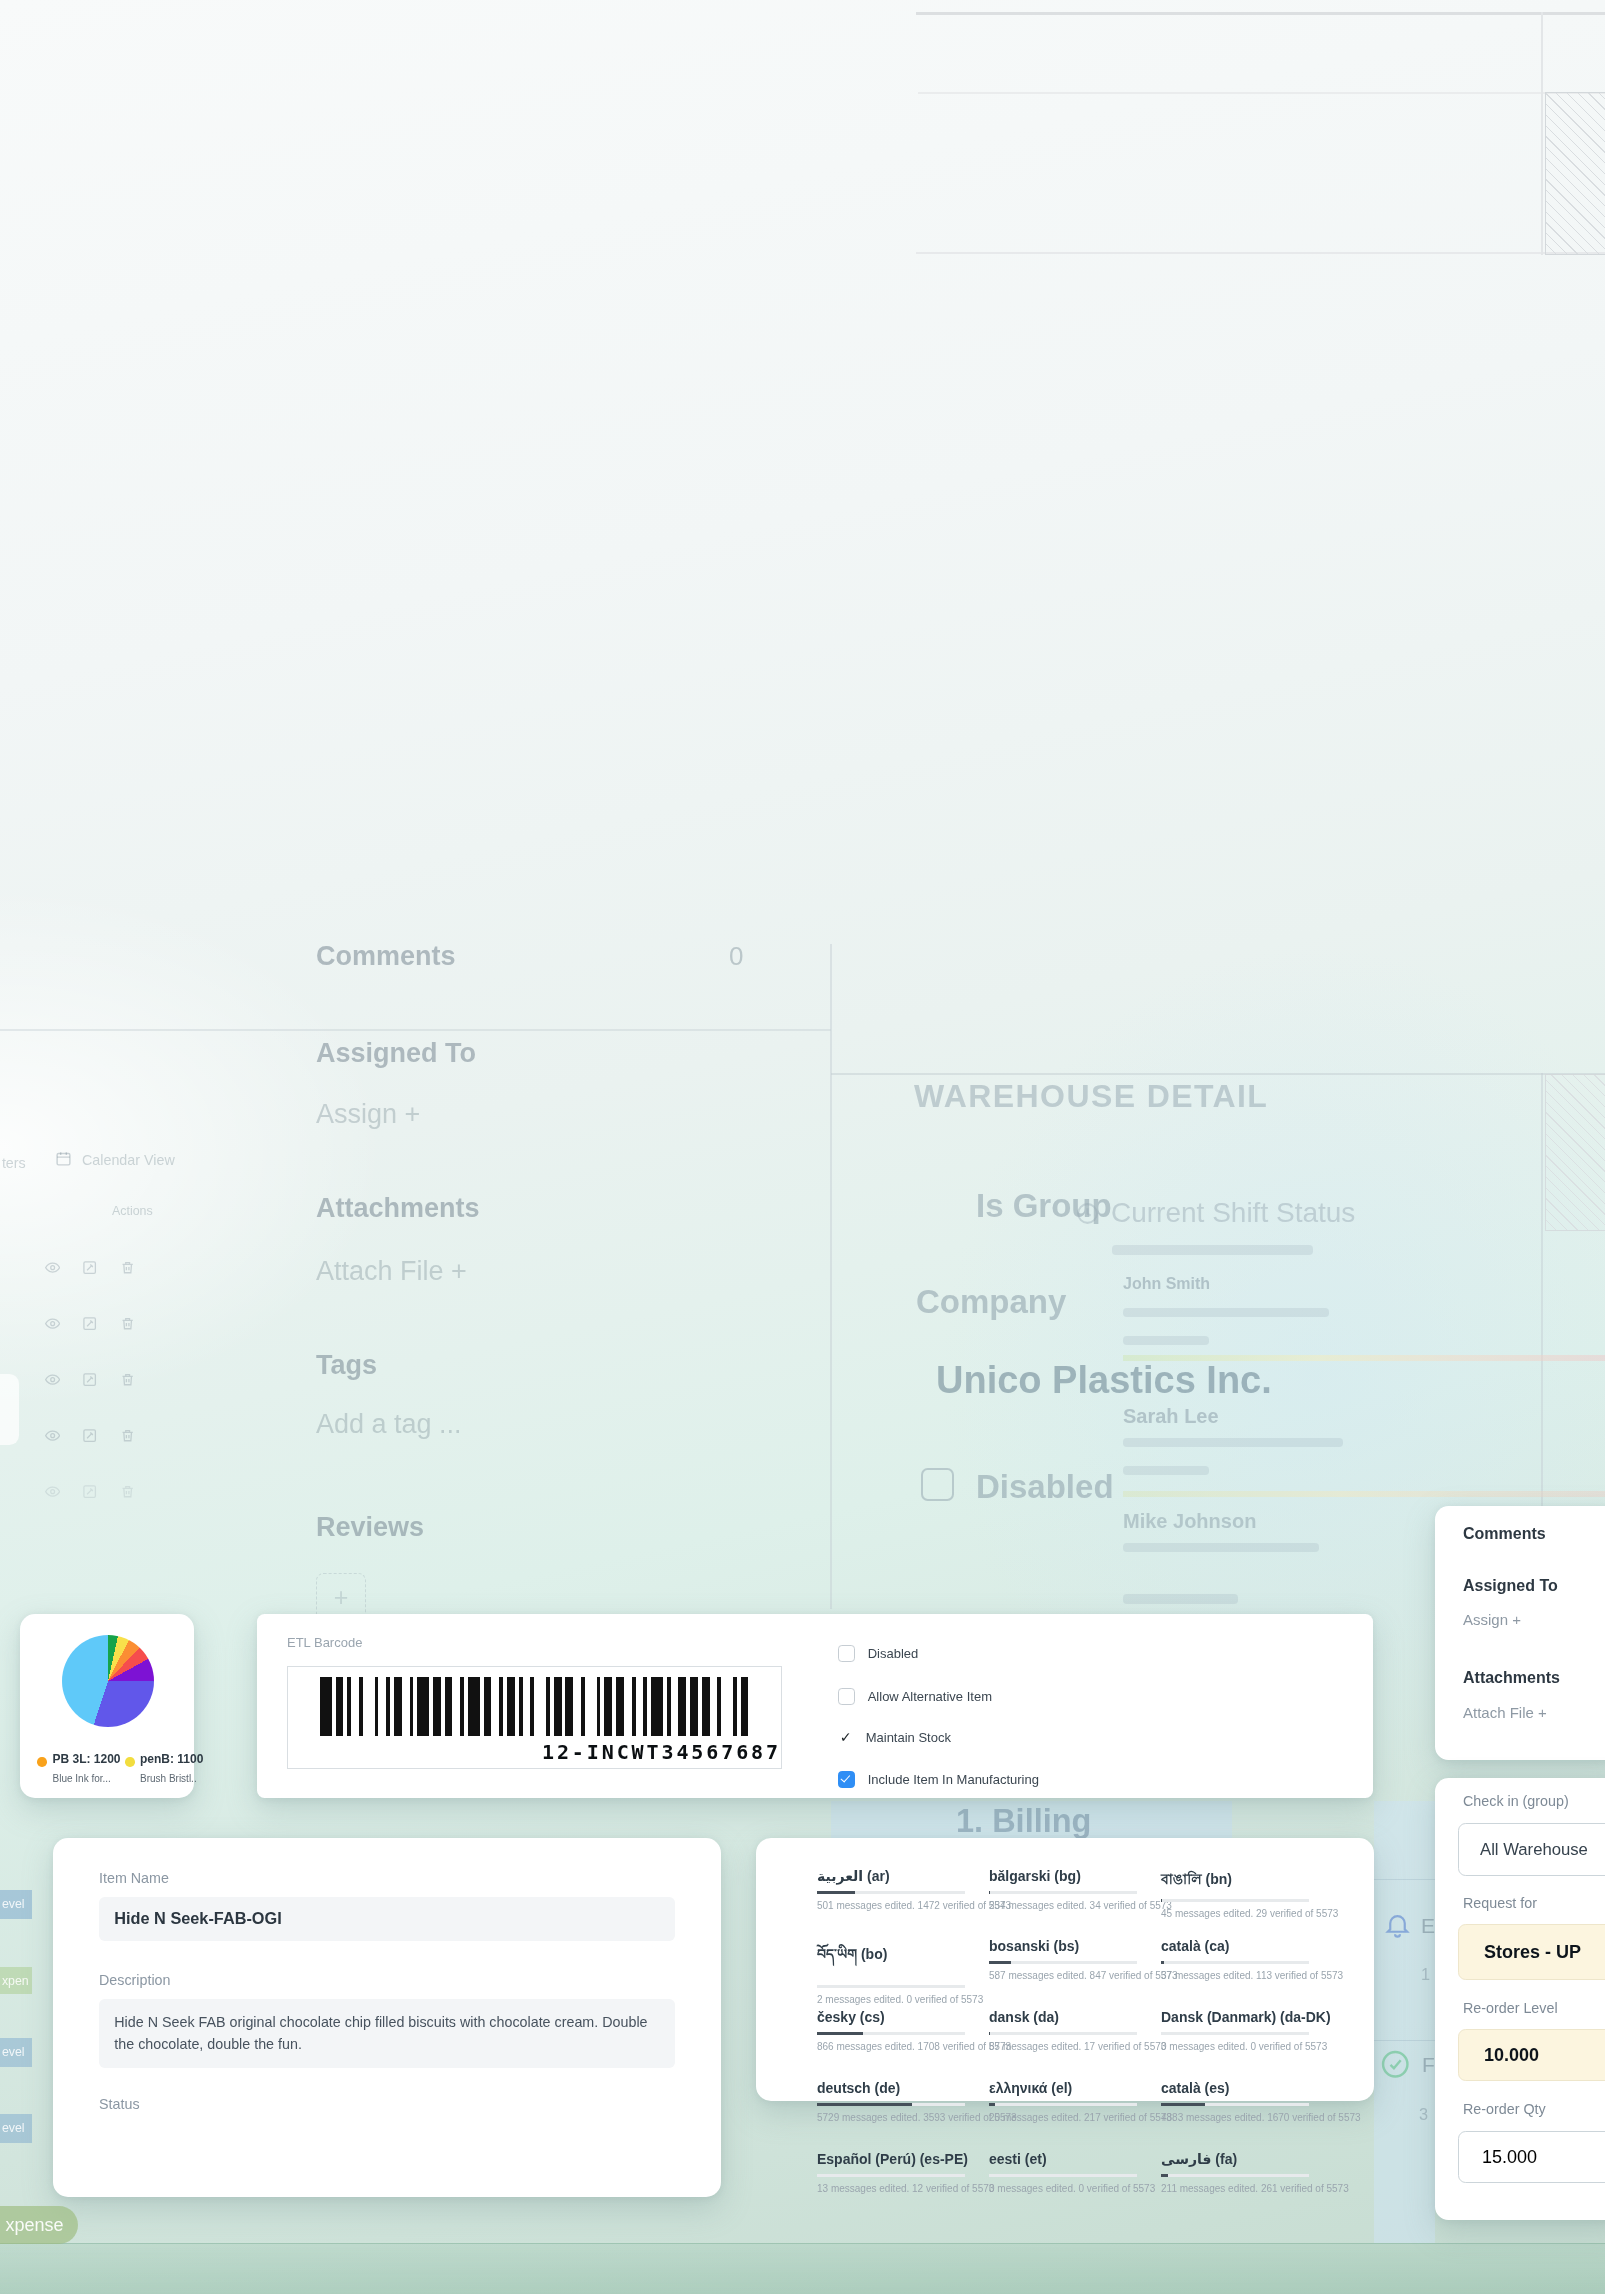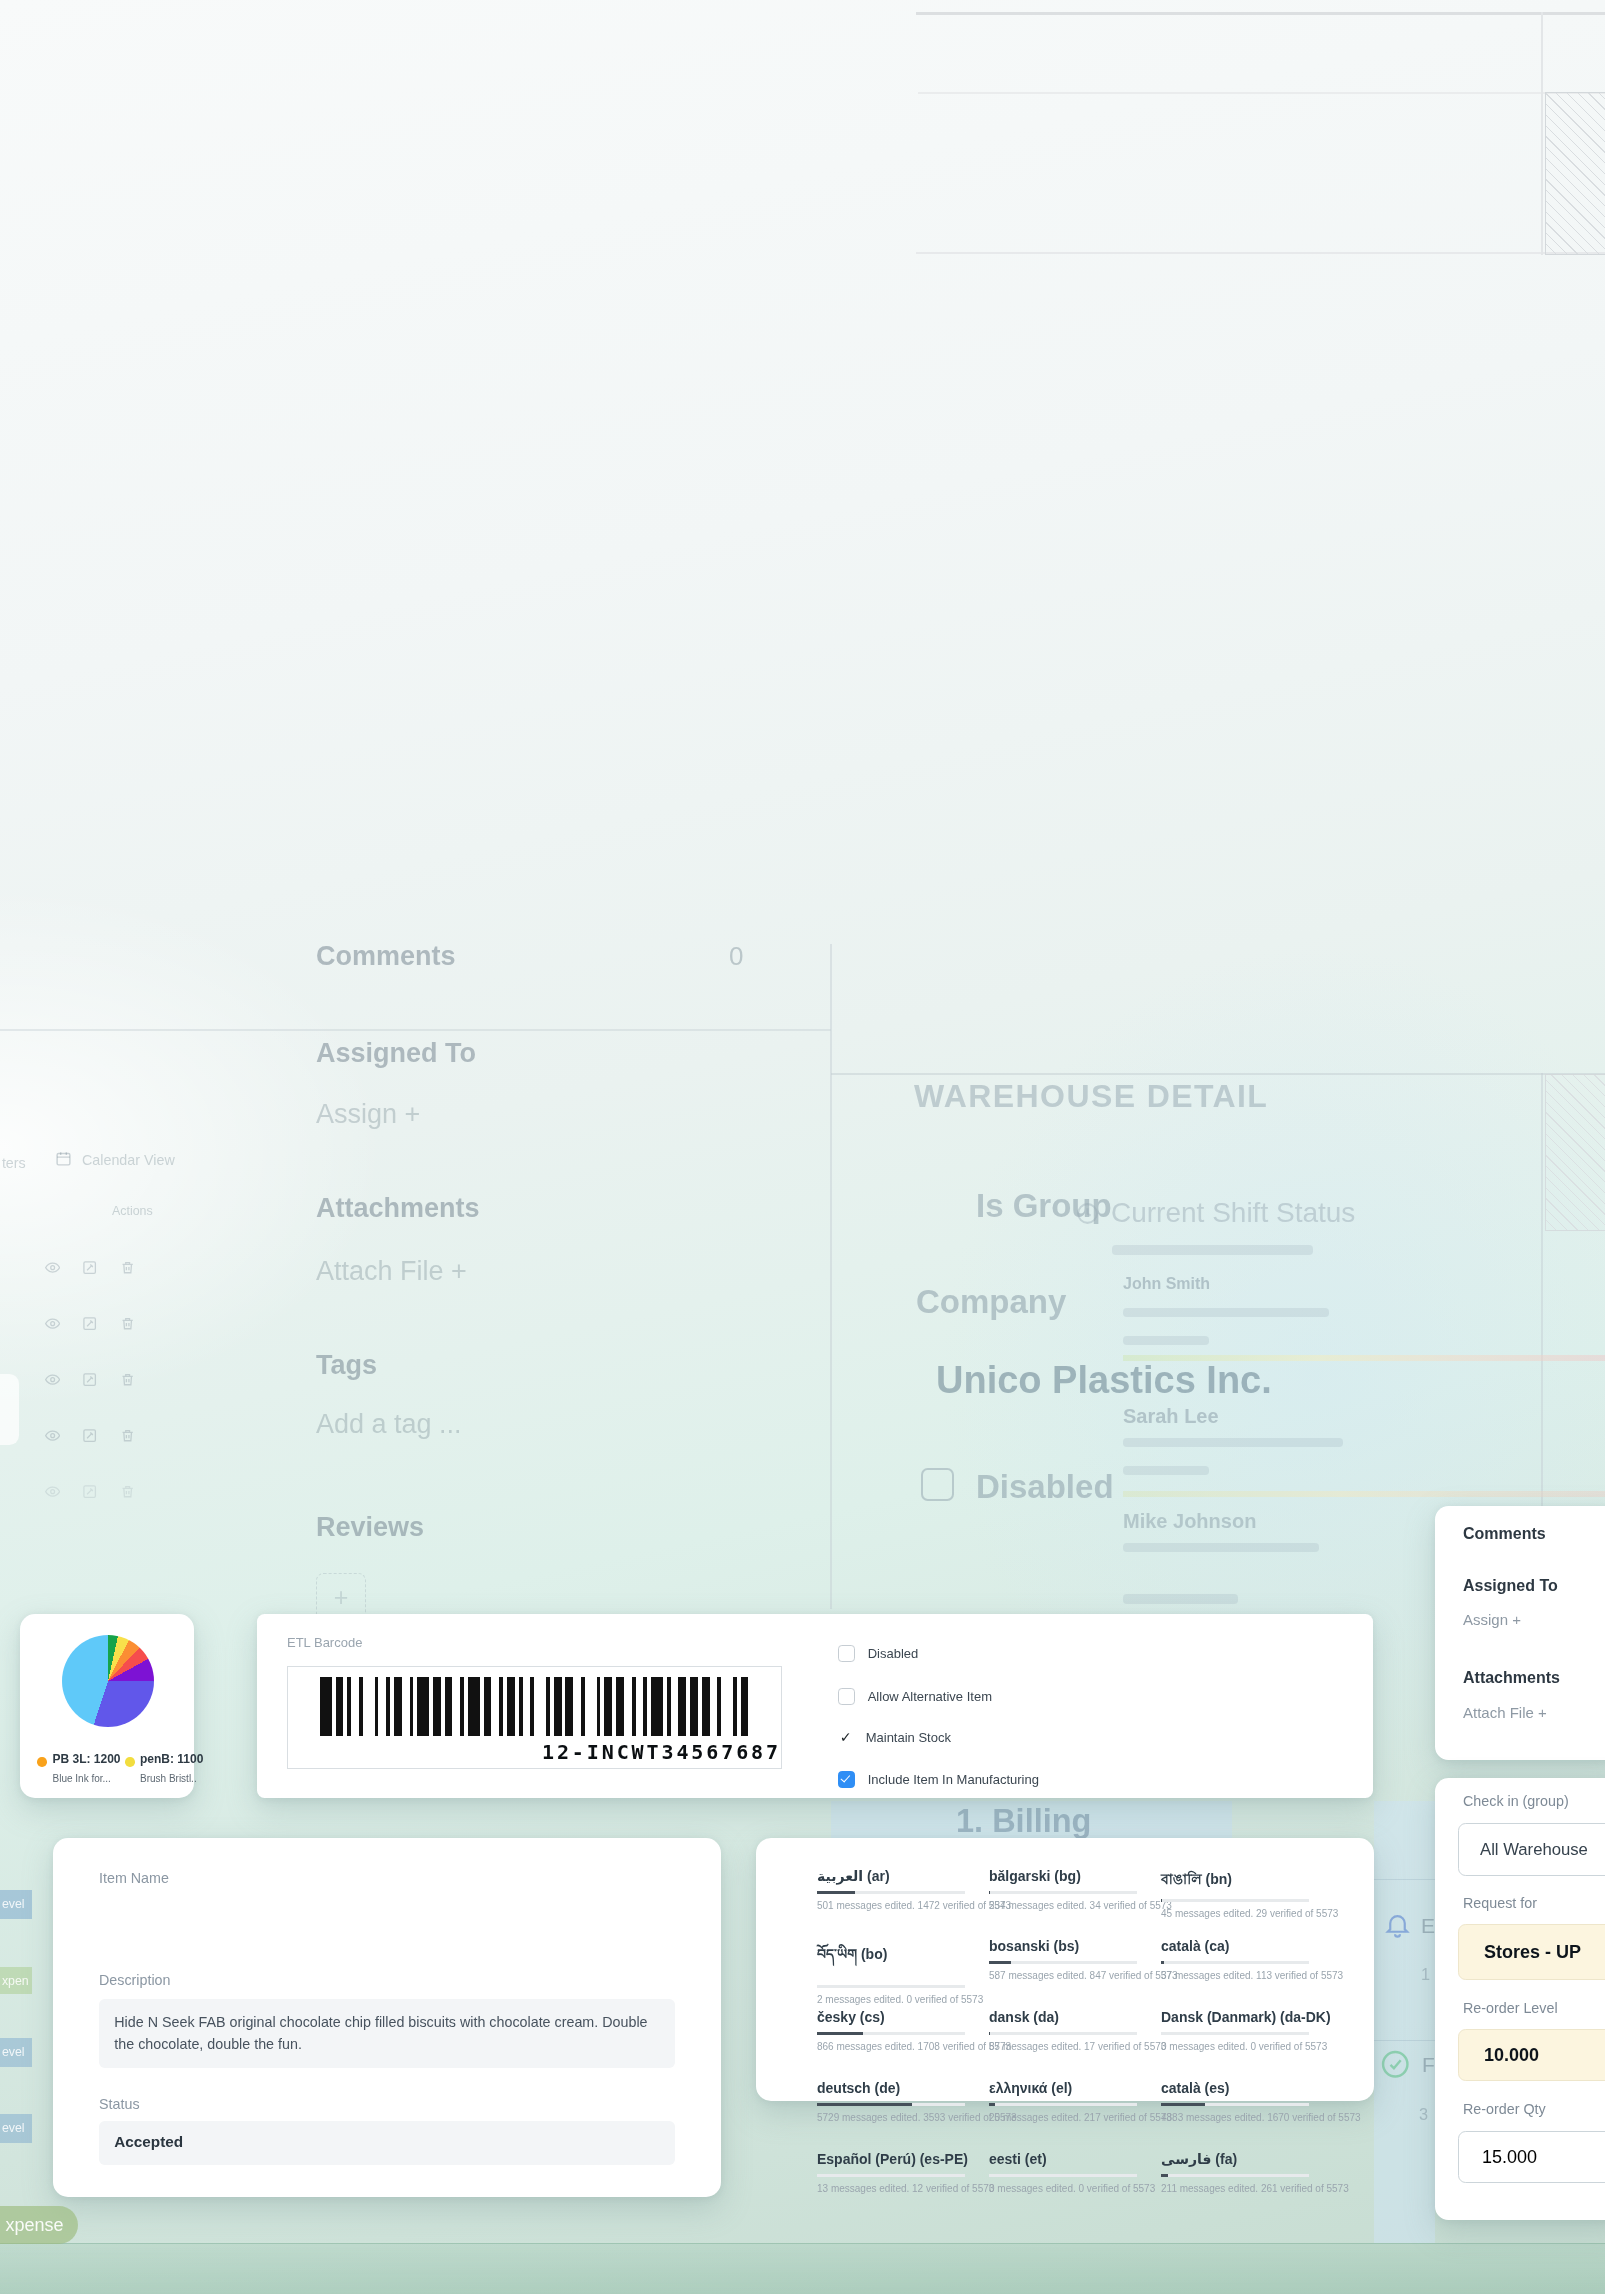--- a/index.html
+++ b/index.html
@@ -243,28 +243,28 @@
         </div>
         <div class="check-row" style="left: 581px; top: 157px;">
           <span class="cbox blue"></span>
           <span>Include Item In Manufacturing</span>
         </div>
       </div>
   </div>
 
   <div class="card" style="left:53px;top:1838px;width:668px;height:359px;z-index:2;">
     <div class="abs lbl" style="left:46px;top:32px;">Item Name</div>
+    <div class="field" style="left:46px;top:59px;width:576px;height:44px;">
+      <div style="position:absolute;left:15.3px;top:12.4px;font-size:16.3px;font-weight:700;color:#2b3640;">Hide N Seek-FAB-OGI</div>
+    </div>
     <div class="abs lbl" style="left:46px;top:134px;">Description</div>
     <div class="field" style="left:46px;top:161px;width:576px;height:69px;">
       <div style="position:absolute;left:15.3px;top:11.5px;width:535px;font-size:14.3px;line-height:22px;color:#47525e;">Hide N Seek FAB original chocolate chip filled biscuits with chocolate cream. Double the chocolate, double the fun.</div>
     </div>
     <div class="abs lbl" style="left:46px;top:258px;">Status</div>
-    <div class="field" style="left:46px;top:283px;width:576px;height:44px;">
-      <div style="position:absolute;left:15.3px;top:12.4px;font-size:15.3px;font-weight:700;color:#2b3640;">Accepted</div>
-    </div>
   </div>
 
   <div class="card" style="left:756px;top:1838px;width:618px;height:263px;z-index:2;">
     <div id="langGrid">
         <div class="lang-item" style="left: 61px; top: 30px;">
           <div class="lang-name">العربية (ar)</div>
       <div class="lang-track">
             <div class="lang-fill" style="width:26%"></div>
           </div>
       <div class="lang-stats">501 messages edited. 1472 verified of 5573</div>

